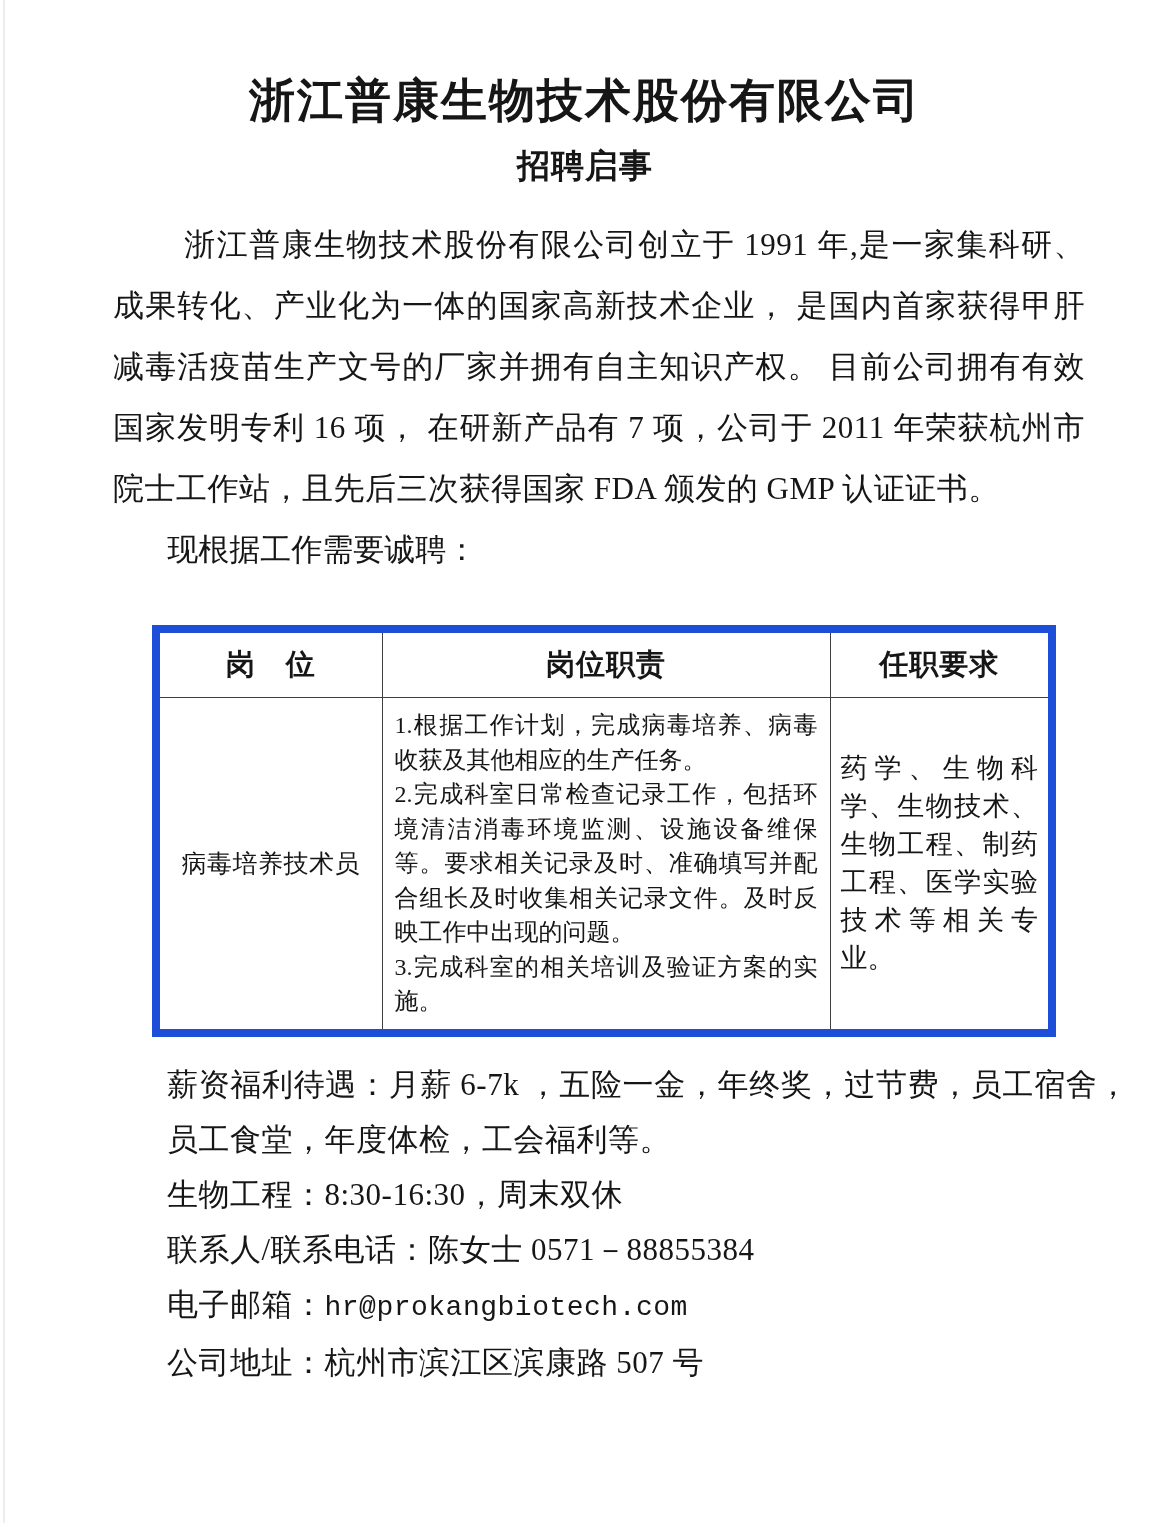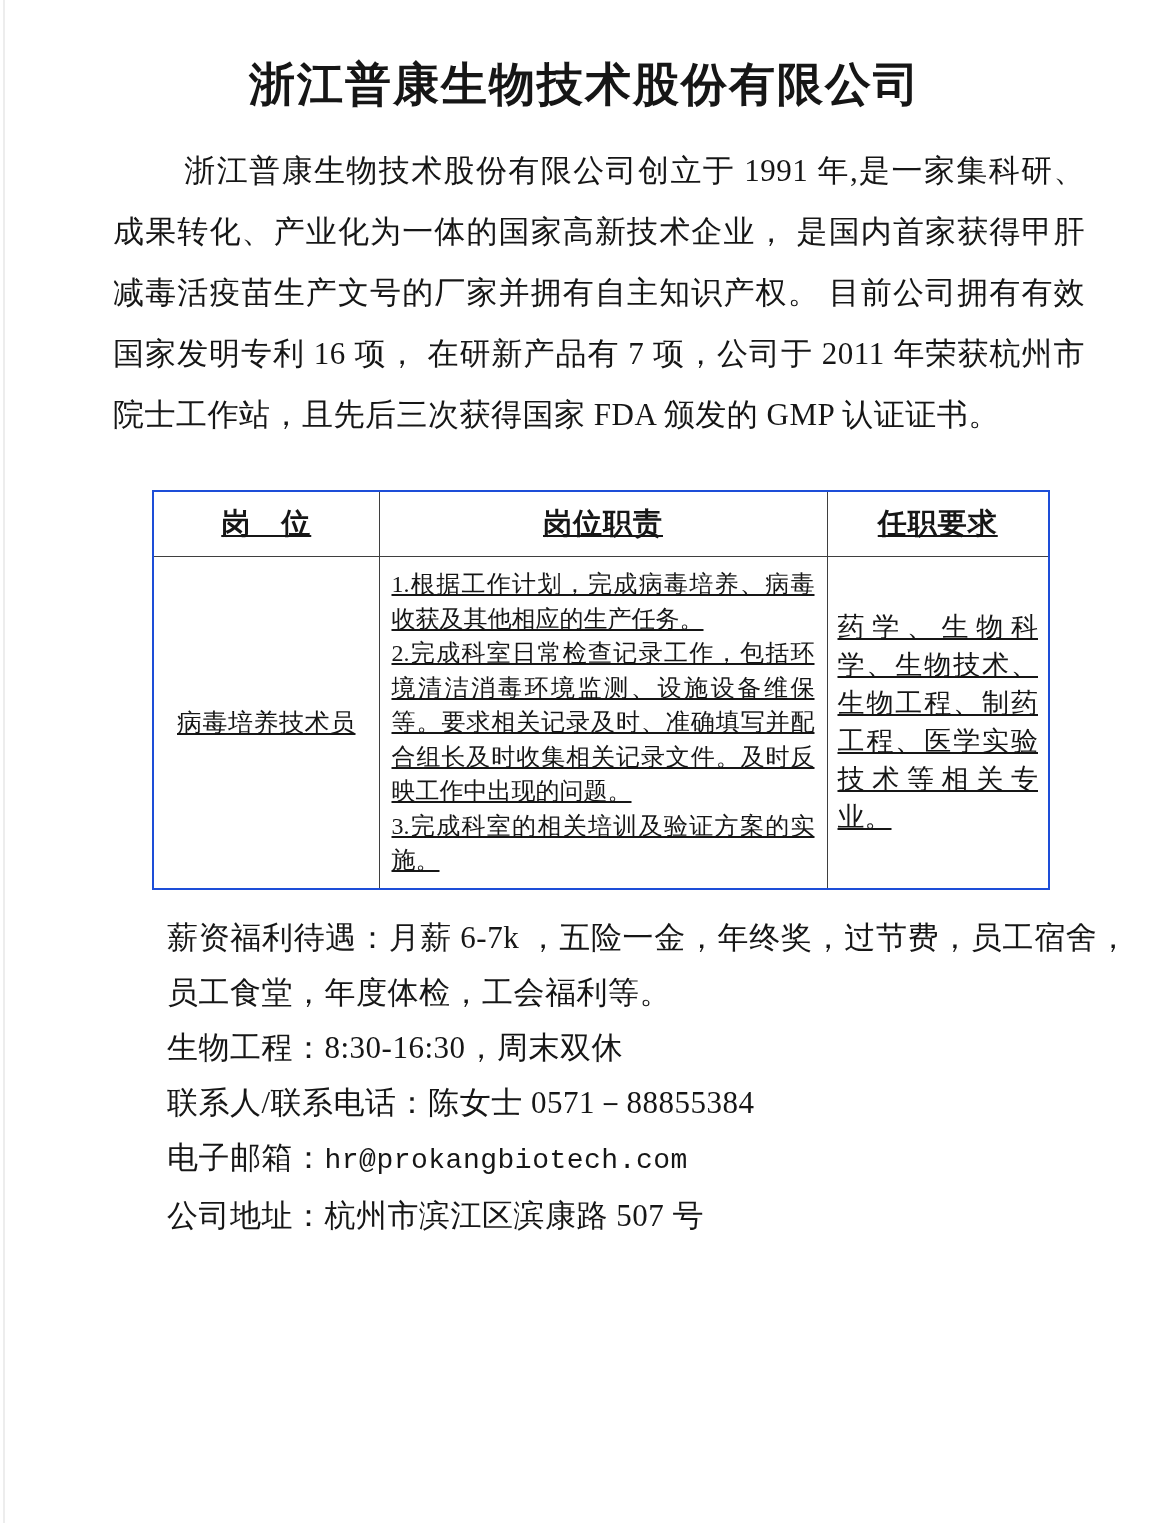--- a/index.html
+++ b/index.html
@@ -21,21 +21,21 @@
     background: #ffffff;
   }
   .edge-artifact {
     position: absolute;
     left: 3px; top: 0;
     width: 2px; height: 100%;
     background: #ededed;
   }
   .doc-title {
     margin: 0;
-    padding-top: 56px;
+    padding-top: 72px;
     text-align: center;
     font-size: 46px;
     line-height: 58px;
     font-weight: 700;
     letter-spacing: 2px;
   }
   .doc-subtitle {
     margin: 14px 0 0 0;
     text-align: center;
     font-size: 33px;
@@ -55,22 +55,21 @@
     margin: 0 85px 0 113px;
     font-size: 31px;
     line-height: 61px;
     text-indent: 1.75em;
   }
   table.positions {
     border-collapse: collapse;
     table-layout: fixed;
     width: 896px;
     margin: 45px 0 0 152px;
-    border: 2px solid #1d4ed8;
-    text-decoration: underline;
+    border: 8px solid #1d4ed8;
   }
   table.positions th,
   table.positions td {
     border: 1.5px solid #3f3f3f;
     vertical-align: middle;
   }
   th.col-header {
     height: 62px;
     font-size: 29px;
     font-weight: 700;
@@ -110,23 +109,25 @@
   }
 </style>
 </head>
 <body>
 
 <div class="page">
   <div class="edge-artifact"></div>
 
   <h1 class="doc-title">浙江普康生物技术股份有限公司</h1>
 
+  <h2 class="doc-subtitle">招聘启事</h2>
 
   <p class="intro">浙江普康生物技术股份有限公司创立于 1991 年,是一家集科研、成果转化、产业化为一体的国家高新技术企业， 是国内首家获得甲肝减毒活疫苗生产文号的厂家并拥有自主知识产权。 目前公司拥有有效国家发明专利 16 项， 在研新产品有 7 项，公司于 2011 年荣获杭州市院士工作站，且先后三次获得国家 FDA 颁发的 GMP 认证证书。</p>
 
+  <p class="recruit-line">现根据工作需要诚聘：</p>
 
   <table class="positions">
     <colgroup>
       <col style="width:226px">
       <col style="width:448px">
       <col style="width:222px">
     </colgroup>
     <thead>
       <tr>
         <th class="col-header">岗　位</th>

